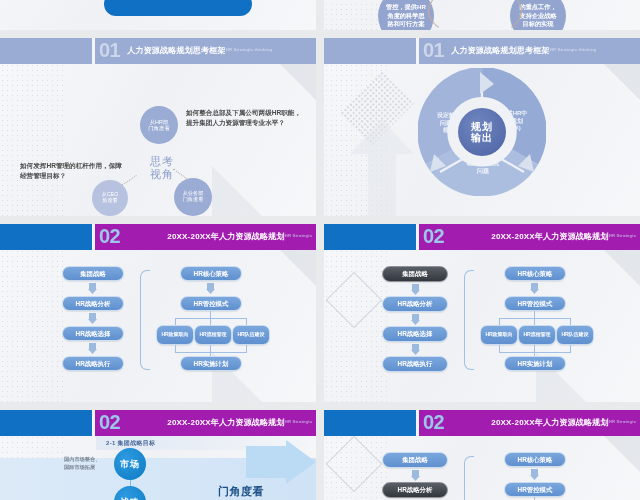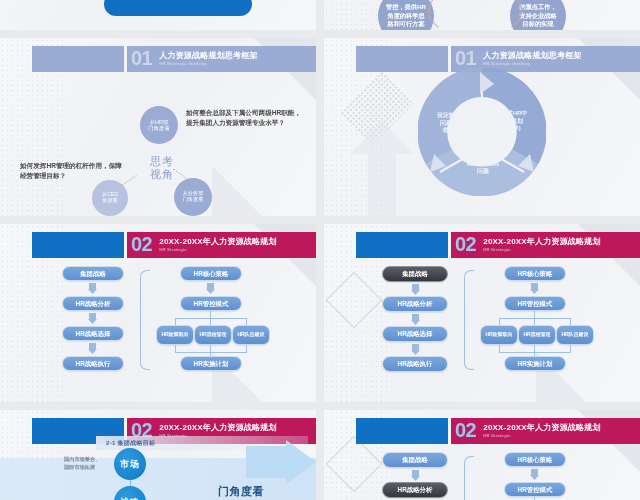--- a/index.html
+++ b/index.html
@@ -56,43 +56,43 @@
     position: absolute; left: 26px; bottom: 0; width: 64px; height: 96px;
     opacity: .5;
   }
   .bg-diamond {
     position: absolute; left: 10px; top: 56px; width: 40px; height: 40px;
     border: 1px solid rgba(206,212,220,.9);
     transform: rotate(45deg);
   }
 
   
-  .hdr { position: absolute; left: 0; top: 8px; width: 100%; height: 26px; display: flex; align-items: stretch; padding-left: 32px; }
+  .hdr { position: absolute; left: 0; top: 0; width: 100%; height: 26px; display: flex; align-items: stretch; }
   .hdr .tab { width: 92px; height: 100%; }
   .hdr .gap { width: 3px; background: #f3f4f6; }
   .hdr .body { flex: 1; height: 100%; position: relative; display: flex; align-items: center; }
   .hdr .num {
     font-size: 20px; font-weight: bold; letter-spacing: -0.5px;
     padding: 0 7px 0 4px; line-height: 1;
     position: relative; top: -1px;
   }
-  .hdr .titles { display: flex; flex-direction: column; justify-content: center; line-height: 1.05; }
+  .hdr .titles { display: flex; flex-direction: row; justify-content: center; line-height: 1.05; }
   .hdr .t1 { font-size: 8px; font-weight: bold; letter-spacing: .2px; }
   .hdr .t2 { font-size: 4.2px; font-weight: bold; opacity: .65; margin-top: 1.5px; letter-spacing: .2px; }
 
   
   .hdr-light .tab { background: #9aabd4; }
   .hdr-light .body { background: #9aabd4; }
   .hdr-light .num { color: #ccd5e9; }
   .hdr-light .t1 { color: #ffffff; }
   .hdr-light .t2 { color: #e3e9f5; }
 
   
   .hdr-blue .tab { background: #1071c4; }
-  .hdr-blue .body { background: #be185d; }
+  .hdr-blue .body { background: #a21caf; gap: 40px; }
   .hdr-blue .num { color: #9ec6e8; }
   .hdr-blue .t1 { color: #ffffff; }
   .hdr-blue .t2 { color: #cfe2f3; }
 
   .subhdr {
     position: absolute; left: 96px; top: 26px; right: 8px; height: 14px;
     background: linear-gradient(90deg, rgba(225,233,245,.95), rgba(240,244,250,.25));
     display: flex; align-items: center; padding-left: 10px;
   }
   .subhdr span { font-size: 6px; color: #4c6a9c; font-weight: bold; letter-spacing: .3px; }
@@ -292,20 +292,24 @@
 
       <div class="donut-label" style="left:74px; top:42px; width:44px; white-space:pre-line;">描述HR中
 期规划
 (3年)</div>
       <div class="donut-label" style="left:36px; top:92px; width:58px; white-space:pre-line;">确定HR重点
 问题</div>
       <div class="donut-label" style="left:10px; top:44px; width:42px; white-space:pre-line;">设定解决
 问题的
 模式</div>
 
+      <div class="donut-core">
+        <span>规划</span>
+        <span>输出</span>
+      </div>
     </div>
   </div>
 
   <div class="slide col-l row-2">
     <div class="bg-base"></div>
     <div class="bg-dots"></div>
     <div class="bg-tri-a"></div>
     <div class="bg-tri-b"></div>
 
     <div class="hdr hdr-blue">

